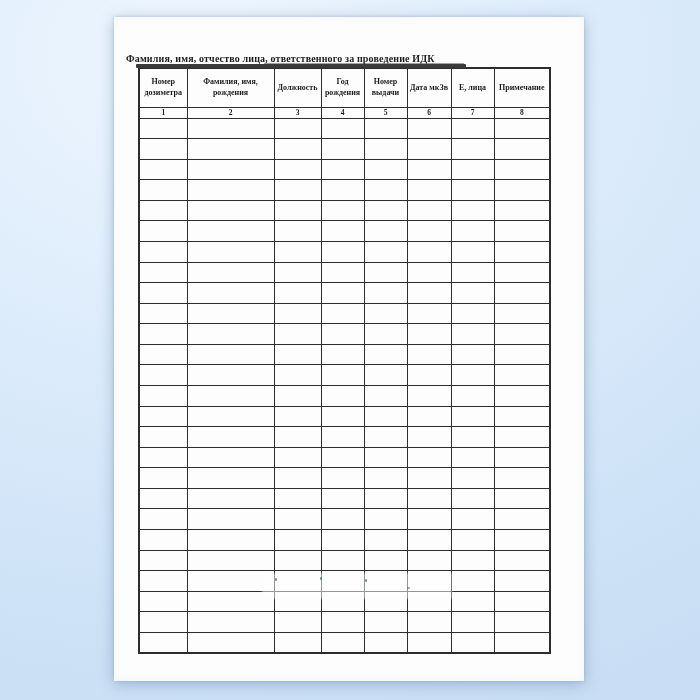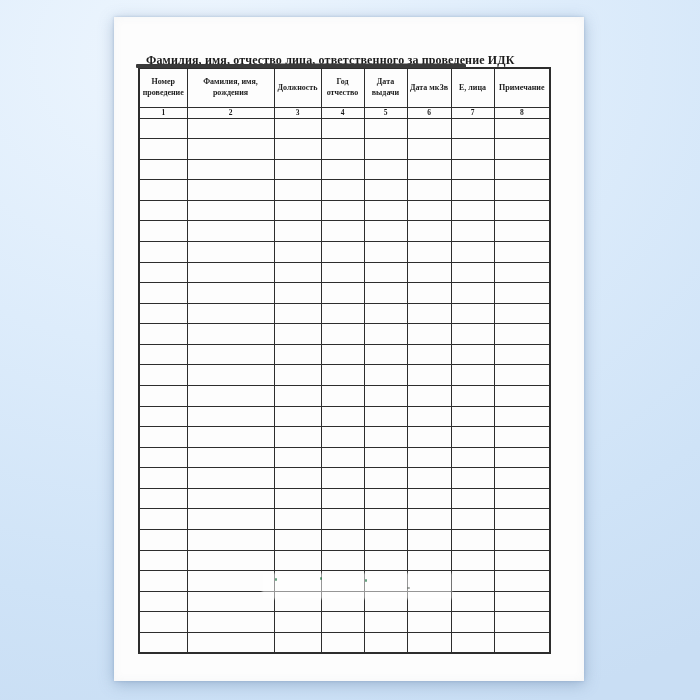--- a/index.html
+++ b/index.html
@@ -15,22 +15,22 @@
       radial-gradient(130% 100% at 28% 8%, #eef6fe 0%, #ddecfb 42%, #cfe3f7 78%, #c9def4 100%);
   }
   .backdrop{position:absolute;inset:0;}
   .page{
     position:absolute;left:114px;top:17px;width:470px;height:664px;
     background:var(--page-bg);
     box-shadow:0 3px 14px rgba(88,118,158,.42), 0 0 3px rgba(110,140,180,.35),
                inset 0 0 10px rgba(70,90,120,.05);
   }
   .form-title{
-    position:absolute;left:32px;top:36px;width:420px;
-    font-size:12px;font-weight:bold;color:var(--text);
+    position:absolute;left:12px;top:36px;width:420px;
+    font-size:10px;font-weight:bold;color:var(--text);
     letter-spacing:.15px;white-space:nowrap;
     -webkit-filter:blur(.2px);filter:blur(.2px);
   }
   table.reg{
     position:absolute;left:24px;top:50px;width:411px;
     border-collapse:collapse;table-layout:fixed;
     border:2px solid var(--border);
     -webkit-filter:blur(.15px);filter:blur(.15px);
   }
   table.reg th,table.reg td{
@@ -85,25 +85,25 @@
           <col style="width: 87px;">
           <col style="width: 47px;">
           <col style="width: 43px;">
           <col style="width: 43px;">
           <col style="width: 44px;">
           <col style="width: 43px;">
           <col style="width: 56px;">
         </colgroup>
       <thead>
         <tr class="header-row">
-          <th>Номер проведение</th>
+          <th>Номер дозиметра</th>
           <th>Фамилия, имя, рождения</th>
           <th>Должность</th>
-          <th>Год отчество</th>
-          <th>Дата выдачи</th>
+          <th>Год рождения</th>
+          <th>Номер выдачи</th>
           <th>Дата мкЗв</th>
           <th>Е, лица</th>
           <th>Примечание</th>
         </tr>
         <tr class="number-row">
           <th>1</th>
           <th>2</th>
           <th>3</th>
           <th>4</th>
           <th>5</th>

